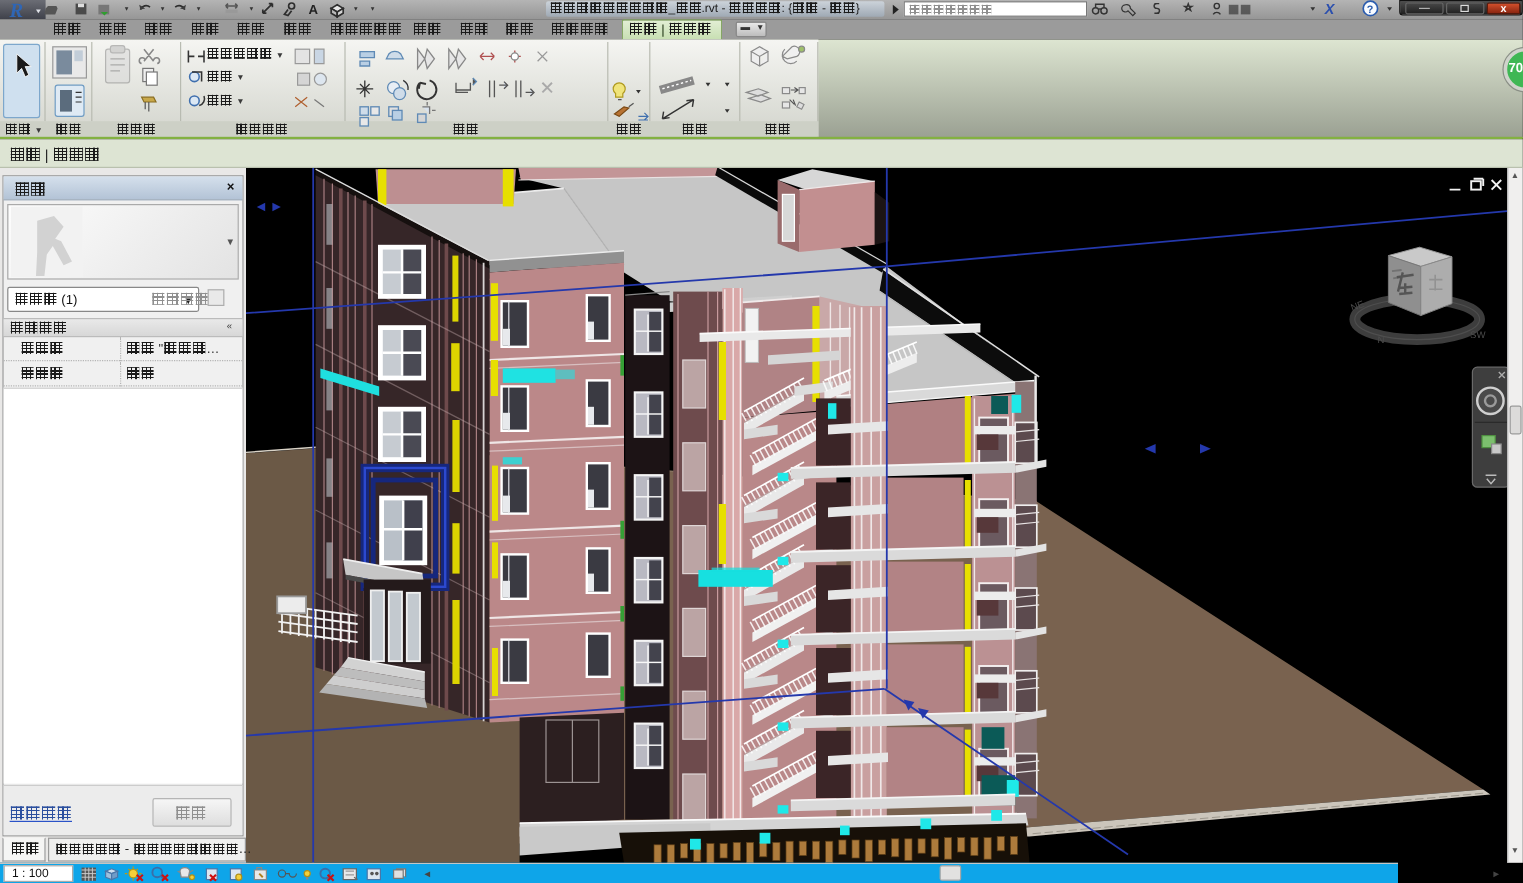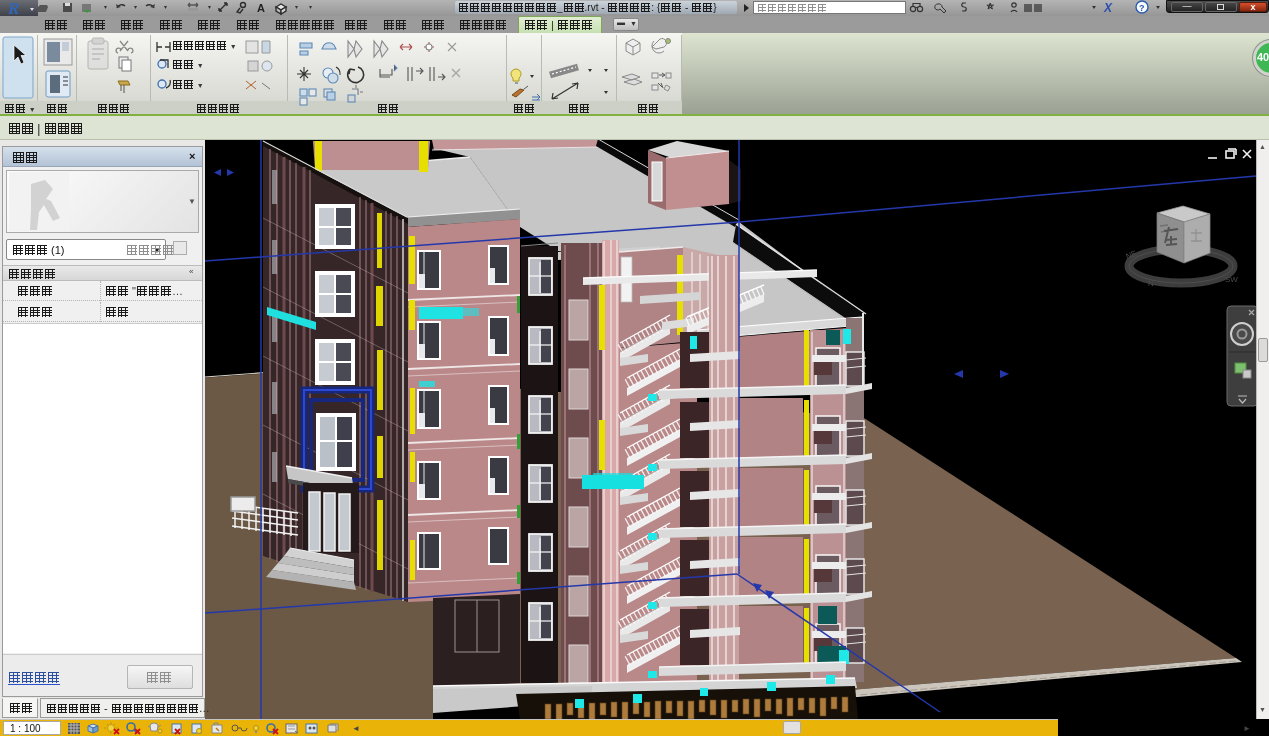--- a/index.html
+++ b/index.html
@@ -209,21 +209,21 @@
 <span class="abs" style="left:377px;top:70px"><span class="z z9"></span><span class="z z9"></span></span>
 <span class="abs" style="left:513px;top:70px"><span class="z z9"></span><span class="z z9"></span></span>
 <span class="abs" style="left:568px;top:70px"><span class="z z9"></span><span class="z z9"></span></span>
 <span class="abs" style="left:637px;top:70px"><span class="z z9"></span><span class="z z9"></span></span>
 <span class="abs" style="left:172px;top:7px"><span class="z z9"></span><span class="z z9"></span><span class="z z9"></span><span class="z z9"></span><span class="z z9"></span> <span style="font-size:7px">▼</span></span>
 <span class="abs" style="left:172px;top:26px"><span class="z z9"></span><span class="z z9"></span> <span style="font-size:7px">▼</span></span>
 <span class="abs" style="left:172px;top:46px"><span class="z z9"></span><span class="z z9"></span> <span style="font-size:7px">▼</span></span>
 </div>
 
 <div class="abs" style="left:1253px;top:40px;width:36px;height:36px;border-radius:50%;background:#3fb754;border:3px solid #cfd3cb;box-shadow:0 0 0 1px #8a8f86"></div>
-<div class="abs" style="left:1257px;top:51px;color:#fff;font-size:11px;font-weight:bold">40</div>
+<div class="abs" style="left:1257px;top:51px;color:#fff;font-size:11px;font-weight:bold">70</div>
 <div class="abs" style="left:0;top:114px;width:1269px;height:2px;background:#83b141"></div>
 
 <div class="abs" style="left:0;top:116px;width:1269px;height:24px;background:#dde4d3;border-bottom:1px solid #b9c0ae"></div>
 <div class="abs" style="left:8px;top:122px;font-size:12px;color:#222"><span class="z z11"></span><span class="z z11"></span> | <span class="z z11"></span><span class="z z11"></span><span class="z z11"></span></div>
 
 <svg class="abs" style="left:205px;top:140px" width="1051" height="579" viewBox="205 140 1051 579">
 <rect x="205" y="140" width="1051" height="579" fill="#000"></rect>
 <g id="scene">
 
 <polygon points="205,378 300,371 864,418 1236,658 850,690 516,692 433,703 205,719" fill="#79624f"></polygon>
@@ -811,21 +811,21 @@
 </div>
 </div>
 <div class="abs" style="left:2px;top:558px;width:36px;height:20px;background:#f5f5f4;border:1px solid #9a9a9a;border-top:1px solid #f5f5f4">
 <div class="abs" style="left:6px;top:3px;font-size:11px;color:#222"><span class="z"></span><span class="z"></span></div>
 </div>
 <div class="abs" style="left:40px;top:558px;width:165px;height:20px;background:#efefee;border:1px solid #9a9a9a">
 <div class="abs" style="left:5px;top:3px;font-size:11px;color:#222;white-space:nowrap"><span class="z z9"></span><span class="z z9"></span><span class="z z9"></span><span class="z z9"></span><span class="z z9"></span> - <span class="z z9"></span><span class="z z9"></span><span class="z z9"></span><span class="z z9"></span><span class="z z9"></span><span class="z z9"></span><span class="z z9"></span><span class="z z9"></span>…</div>
 </div>
 </div>
 
-<div class="abs" style="left:0;top:719px;width:1058px;height:17px;background:#eab308;border-top:1px solid #c5c5c3">
+<div class="abs" style="left:0;top:719px;width:1165px;height:17px;background:#0ea5e9;border-top:1px solid #c5c5c3">
 <div class="abs" style="left:3px;top:1px;width:58px;height:14px;background:#fff;border:1px solid #aaa"></div>
 <div class="abs" style="left:10px;top:3px;font-size:10px;color:#111">1 : 100</div>
 <svg class="abs" style="left:66px;top:0" width="300" height="17" viewBox="0 0 300 17">
       <g id="sbicons" stroke-width="1">
 <rect x="2" y="3" width="12" height="11" fill="#555"></rect>
         <path d="M2 5h12M2 8h12M2 11h12M5 3v11M8 3v11M11 3v11" stroke="#ccc" stroke-width="0.8"></path>
 <path d="M22 6 l5 -2 5 2 -5 2 z" fill="#cfe0ef" stroke="#4a76a8"></path>
         <path d="M22 6 v5 l5 2 v-5 z" fill="#9fc0dd" stroke="#4a76a8"></path>
         <path d="M32 6 v5 l-5 2 v-5 z" fill="#6f9cc8" stroke="#4a76a8"></path>
 <circle cx="45" cy="8" r="3.5" fill="#f4d03a" stroke="#c09a10"></circle>

